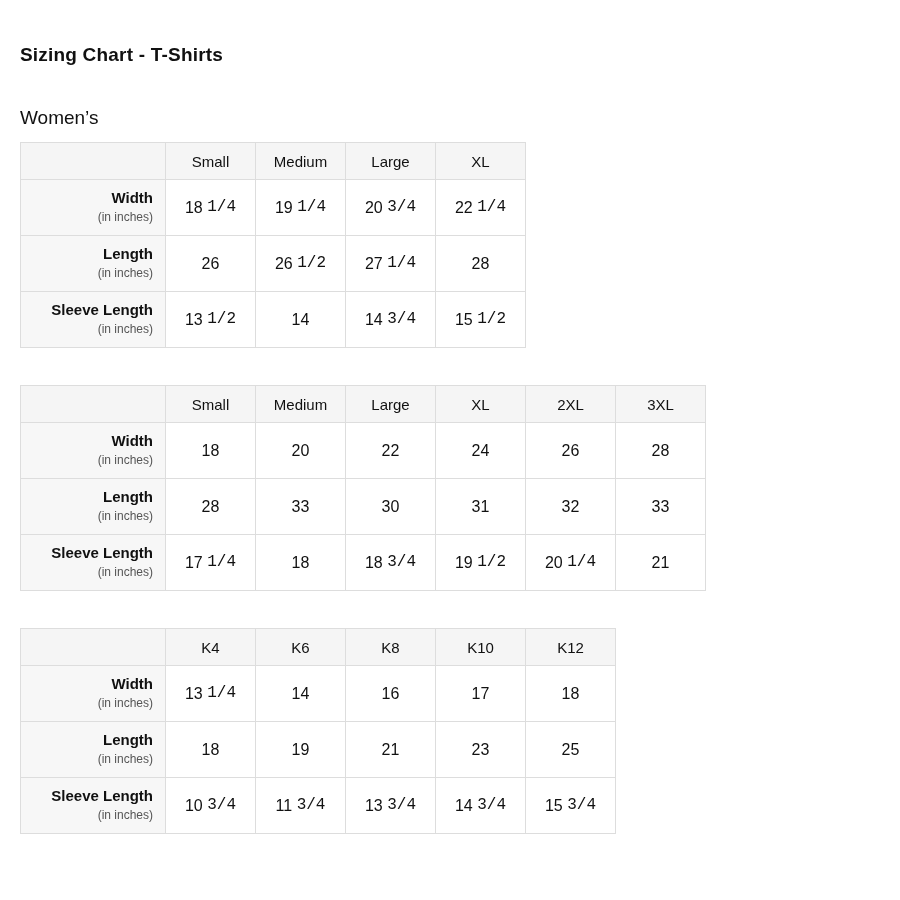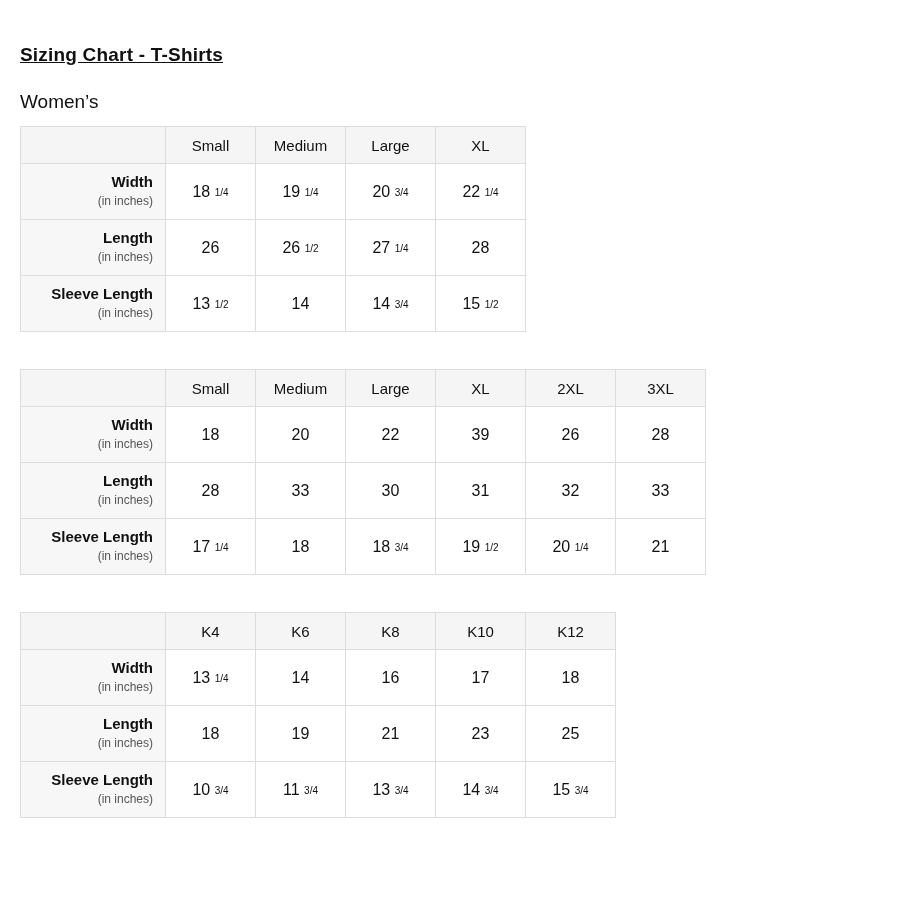--- a/index.html
+++ b/index.html
@@ -9,23 +9,22 @@
     font-family: "Liberation Sans", sans-serif;
     color: #111111;
     overflow: hidden;
   }
   .content { padding: 44px 0 0 20px; }
 
   .page-title {
     font-size: 19px;
     font-weight: 700;
     letter-spacing: 0.2px;
-    margin: 0 0 25px 0;
-    color: #111111;
-    text-decoration: underline;
+    margin: 0 0 41px 0;
+    color: #111111;
   }
   .section-heading {
     font-size: 19px;
     font-weight: 400;
     margin: 0 12px 13px 0;
     color: #111111;
   }
 
   table.size-table {
     border-collapse: collapse;
@@ -75,22 +74,23 @@
     width: 90px;
     height: 52px;
     text-align: center;
     vertical-align: middle;
     font-size: 16px;
     color: #111111;
     white-space: nowrap;
     padding: 0 6px;
   }
   td.val .frac {
-    font-size: 10px;
+    font-size: 16px;
     vertical-align: 1.5px;
+    font-family: Liberation Mono, monospace;
   }
 </style>
 </head>
 <body>
 
 <div class="content">
 
   <h1 class="page-title">Sizing Chart - T-Shirts</h1>
 
   <section>
@@ -155,21 +155,21 @@
         </thead>
         <tbody>
           <tr>
             <td class="label">
               <span class="row-name">Width</span>
               <span class="row-sub">(in inches)</span>
             </td>
             <td class="val">18</td>
             <td class="val">20</td>
             <td class="val">22</td>
-            <td class="val">39</td>
+            <td class="val">24</td>
             <td class="val">26</td>
             <td class="val">28</td>
           </tr>
           <tr>
             <td class="label">
               <span class="row-name">Length</span>
               <span class="row-sub">(in inches)</span>
             </td>
             <td class="val">28</td>
             <td class="val">33</td>

